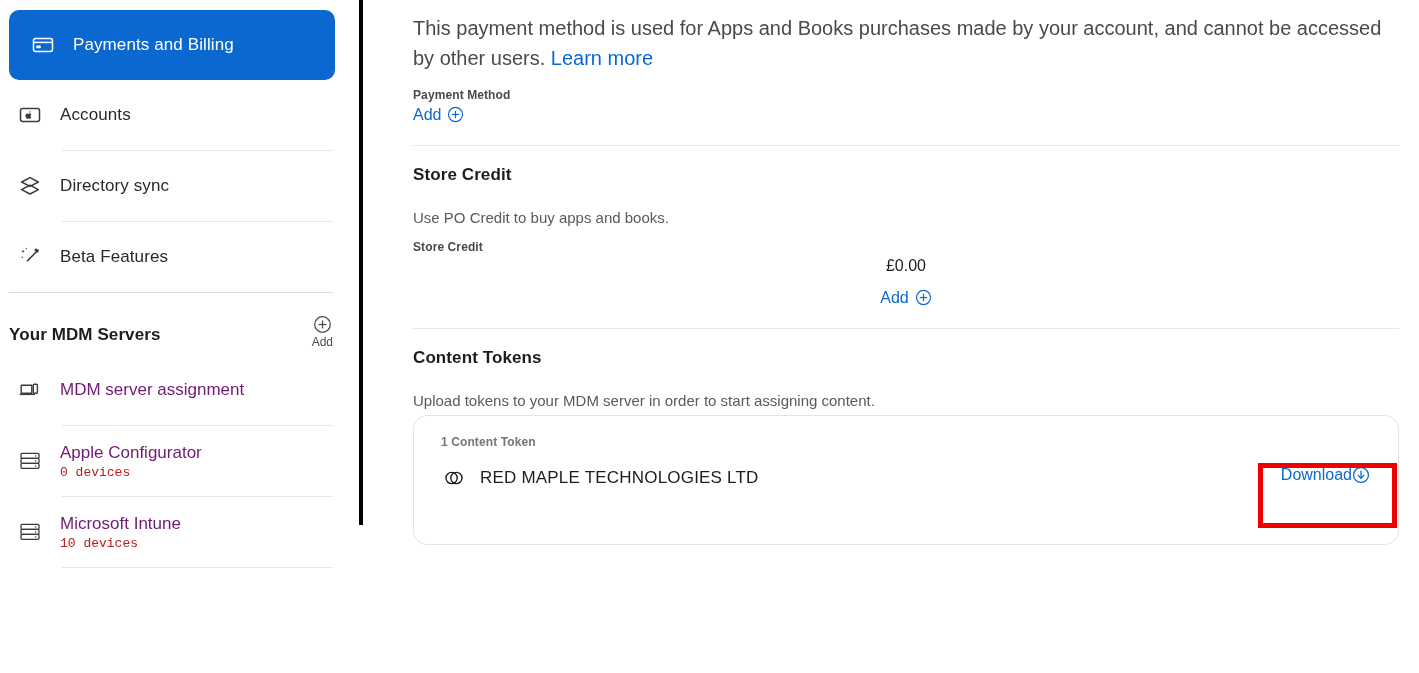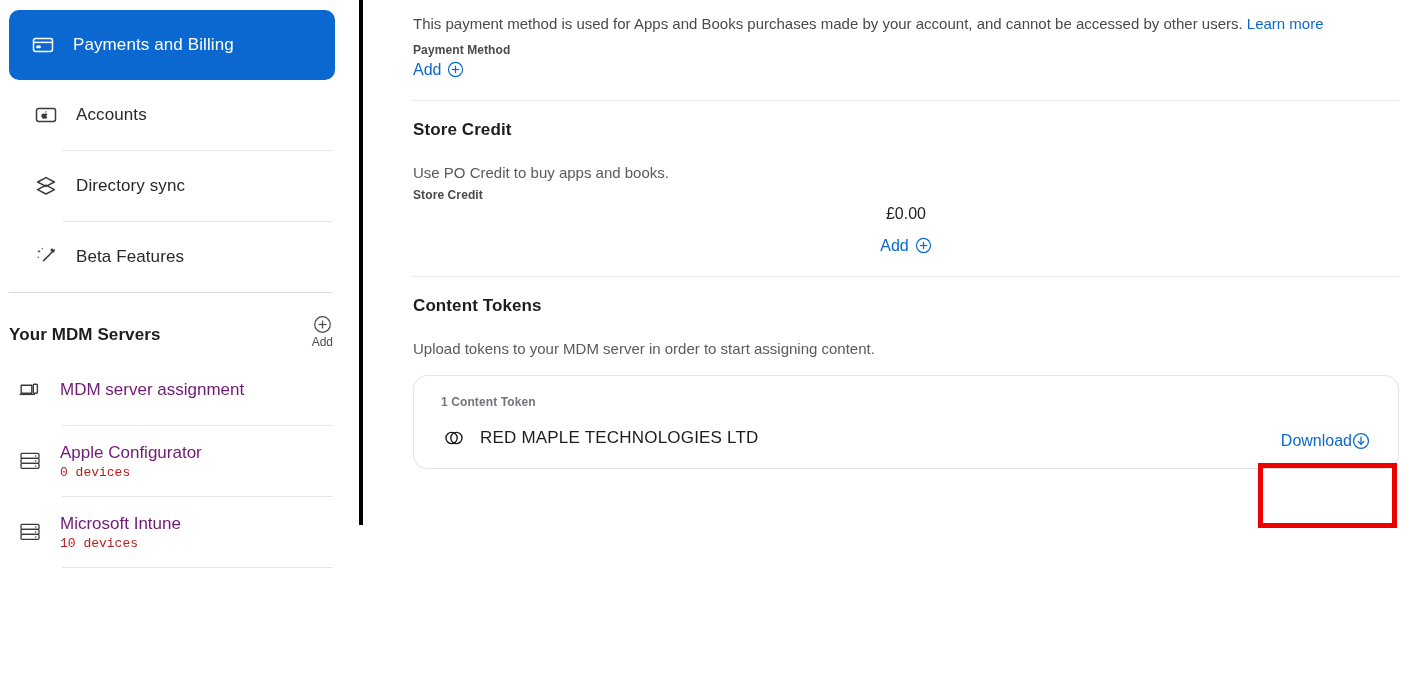--- a/index.html
+++ b/index.html
@@ -25,21 +25,21 @@
     background: #ffffff;
     position: relative;
     flex: 0 0 363px;
   }
   .nav-top { padding: 10px 0 0 0; }
 
   .nav-item {
     display: flex;
     align-items: center;
     height: 70px;
-    padding-left: 30px;
+    padding-left: 14px;
     cursor: pointer;
     position: relative;
   }
   .nav-item .ico {
     width: 32px;
     height: 32px;
     flex: 0 0 32px;
     display: flex;
     align-items: center;
     justify-content: center;
@@ -117,36 +117,36 @@
   
   .main {
     flex: 1 1 auto;
     padding: 0;
     position: relative;
     background: #ffffff;
   }
   .main-inner { padding: 13px 20px 0 50px; }
 
   .intro {
-    font-size: 15px;
+    font-size: 20px;
     color: #4a4a4c;
     line-height: 1.52;
     max-width: 990px;
   }
   .intro a, .link {
     color: #0a68d0;
     text-decoration: none;
     cursor: pointer;
   }
 
   .field-label {
     font-size: 12px;
     font-weight: bold;
     color: #4a4a4c;
-    margin-top: 7px;
+    margin-top: 14px;
     letter-spacing: .1px;
   }
   .add-inline {
     display: inline-flex;
     align-items: center;
     gap: 6px;
     color: #0a68d0;
     font-size: 16px;
     margin-top: 4px;
     cursor: pointer;
@@ -175,37 +175,37 @@
   .credit-row {
     display: flex;
     align-items: center;
     gap: 14px;
     margin-top: 3px;
     flex-direction: column;
   }
   .credit-amount { font-size: 16px; color: #1d1d1f; }
 
   .token-card {
-    margin-top: 18px;
+    margin-top: 6px;
     border: 1px solid #e3e3e5;
     border-radius: 14px;
-    height: 94px;
+    height: 130px;
     position: relative;
     background: #ffffff;
   }
   .token-card-head {
     font-size: 12px;
     font-weight: bold;
     color: #76767a;
     padding: 19px 0 0 27px;
     letter-spacing: .1px;
   }
   .token-row {
     display: flex;
-    align-items: flex-end;
+    align-items: flex-start;
     justify-content: space-between;
     padding: 17px 28px 0 28px;
   }
   .token-left { display: flex; align-items: center; gap: 14px; }
   .token-name { font-size: 17px; color: #1d1d1f; letter-spacing: .2px; }
   .download-link {
     display: inline-flex;
     align-items: center;
     color: #0a68d0;
     font-size: 16px;

